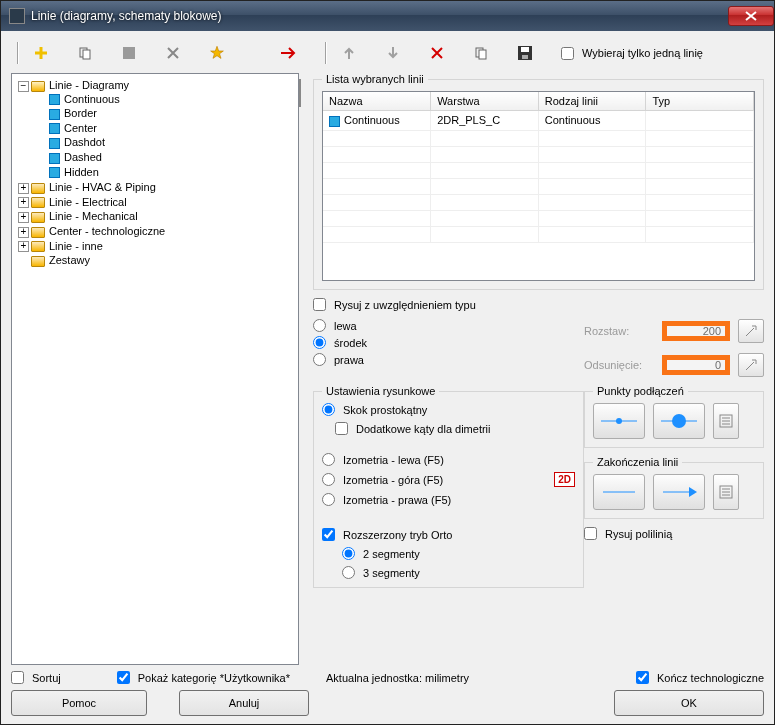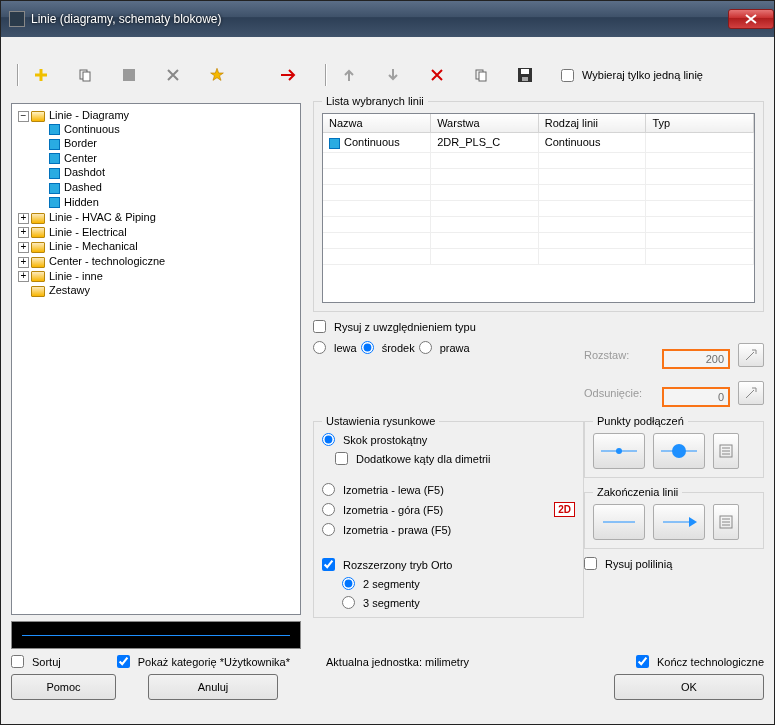--- a/index.html
+++ b/index.html
@@ -1,27 +1,27 @@
 <!DOCTYPE html>
 <html><head>
 <meta charset="utf-8">
 <style>
 * { box-sizing: border-box; font-family: Tahoma, sans-serif; font-size: 11px; }
 body { margin: 0; background: #5a6a7a; padding: 0; width: 775px; height: 725px; overflow: hidden; }
 .window { width: 775px; height: 725px; background: #f0f0f0; border: 1px solid #222; box-shadow: 0 0 10px rgba(0,0,0,0.5); display: flex; flex-direction: column; }
-.titlebar { height: 36px; background: linear-gradient(to bottom, #5b6e87, #3e5169 45%, #2d3f56 46%, #40536b); display: flex; align-items: center; padding: 0 0 0 8px; color: #fff; }
+.titlebar { height: 30px; background: linear-gradient(to bottom, #5b6e87, #3e5169 45%, #2d3f56 46%, #40536b); display: flex; align-items: center; padding: 0 0 0 8px; color: #fff; }
 .titlebar .icon { width: 16px; height: 16px; background: #2a3a4a; border: 1px solid #888; margin-right: 6px; display:inline-block; }
 .titlebar .title { flex: 1; font-size: 12px; text-shadow: 0 0 3px #000; }
 .titlebar .close { width: 46px; height: 20px; background: linear-gradient(to bottom, #e57373, #c93030 45%, #b01e1e 46%, #d24040); border: 1px solid #8a1a1a; border-radius: 3px; display:flex; align-items:center; justify-content:center; color:#fff; font-weight:bold; font-size:11px; }
-.body { flex: 1; background: #f0f0f0; padding: 24px 10px; display: flex; flex-direction: column; }
+.body { flex: 1; background: #f0f0f0; padding: 8px 10px; display: flex; flex-direction: column; }
 .toolbars { display: flex; gap: 4px; align-items: center; height: 28px; margin-bottom: 6px; }
 .sep { width: 2px; height: 22px; border-left: 1px solid #a0a0a0; border-right: 1px solid #fff; margin: 0 6px; }
 .tbtn { width: 24px; height: 24px; display: inline-flex; align-items: center; justify-content: center; border: 1px solid transparent; border-radius:2px; }
 .content { flex: 1; display: flex; gap: 12px; }
-.left { width: 290px; display: flex; flex-direction: column; margin-top: 8px; }
+.left { width: 290px; display: flex; flex-direction: row; }
 .tree { flex: 1; border: 1px solid #828790; background: #fff; padding: 4px; overflow: auto; }
 .tree ul { list-style: none; margin: 0; padding-left: 18px; }
 .tree > ul { padding-left: 2px; }
 .tree li { padding: 1px 0; white-space: nowrap; }
 .tw { display:inline-block; width:11px; height:11px; border:1px solid #919191; text-align:center; line-height:8px; font-size:10px; margin-right:2px; background:#fff; color:#000; vertical-align:middle;}
 .tw.blank{border:none;}
 .folder { display:inline-block; width:14px; height:11px; background: linear-gradient(to bottom, #fceabb, #f8b500); border:1px solid #b8860b; border-radius:1px; margin-right:4px; vertical-align:middle;}
 .folder.open { background: linear-gradient(to bottom, #fff2c2, #f8b500); }
 .sq { display:inline-block; width:11px; height:11px; background:#29abe2; border:1px solid #0071bc; margin-right:4px; vertical-align:middle;}
 .preview { height: 28px; background: #000; border: 1px solid #888; margin-top: 6px; position: relative; }
@@ -29,21 +29,21 @@
 .right { flex: 1; display: flex; flex-direction: column; gap: 8px; }
 .grid { border: 1px solid #828790; background: #fff; height: 190px; }
 .grid table { width: 100%; border-collapse: collapse; }
 .grid th { background: linear-gradient(to bottom, #fff, #f0f0f0); border-right: 1px solid #d4d4d4; border-bottom: 1px solid #d4d4d4; text-align: left; padding: 3px 6px; font-weight: normal; }
 .grid td { border-right: 1px solid #eee; border-bottom: 1px solid #eee; padding: 3px 6px; height: 16px; }
 .chk { display: inline-flex; align-items: center; gap: 4px; }
 .chk input { width: 13px; height: 13px; margin:0 4px 0 0;}
 .rad { display: inline-flex; align-items: center; gap: 4px; }
 .rad input { width: 13px; height: 13px; margin:0 4px 0 0;}
 .disabled { color: #9a9a9a; }
-.txtfield { width: 68px; height: 20px; border: 2px solid #f97316; background: #fff; padding: 0 4px; text-align:right;margin-top:8px; }
+.txtfield { width: 68px; height: 20px; border: 5px solid #f97316; background: #fff; padding: 0 4px; text-align:right; }
 .txtfield[disabled]{background:#f4f4f4;color:#6d6d6d;}
 .iconbtn { width: 26px; height: 24px; border: 1px solid #acacac; background: linear-gradient(to bottom, #fff, #e3e3e3); border-radius:2px; display:inline-flex; align-items:center; justify-content:center;}
 .bigbtn { width: 52px; height: 36px; border: 1px solid #acacac; background: linear-gradient(to bottom, #fdfdfd, #e0e0e0); border-radius:3px; display:inline-flex; align-items:center; justify-content:center;}
 .row { display:flex; align-items:center; gap:8px; }
 .footer { display: flex; align-items: center; gap: 8px; padding: 6px 0 0; }
 .btn { height: 26px; border: 1px solid #707070; background: linear-gradient(to bottom, #f2f2f2, #e3e3e3); border-radius:3px; display:inline-flex; align-items:center; justify-content:center; padding: 0 10px;}
 .badge2d { border:1px solid #c00; color:#c00; font-weight:bold; padding:1px 3px; font-size:10px; background:#fff;}
 fieldset{border:1px solid #d5d5d5; padding:6px 8px 8px; margin:0;}
 legend{padding:0 4px;}
 svg { display:block; }
@@ -231,21 +231,21 @@
               </table>
           </div>
         </fieldset>
 
         <label class="chk">
             <input type="checkbox" style="">
             <span>Rysuj z uwzględnieniem typu</span>
           </label>
 
         <div class="row" style="align-items:flex-start;">
-          <div style="display:flex;flex-direction:row;gap:4px;">
+          <div style="display:flex;flex-direction:column;gap:4px;">
             <label class="rad">
                 <input type="radio" name="al" style="">
                 <span>lewa</span>
               </label>
             <label class="rad">
                 <input type="radio" name="al" checked="" style="">
                 <span>środek</span>
               </label>
             <label class="rad">
                 <input type="radio" name="al" style="">
@@ -386,21 +386,21 @@
         </label>
       <div style="width:20px"></div>
       <span>Aktualna jednostka: milimetry</span>
       <div style="flex:1"></div>
       <label class="chk">
           <input type="checkbox" checked="" style="">
           <span>Kończ technologiczne</span>
         </label>
     </div>
     <div class="footer">
-      <div class="btn" style="width:105px">
+      <div class="btn" style="width:136px">
           <span>Pomoc</span>
         </div>
       <div style="width:16px"></div>
       <div class="btn" style="width:130px">
           <span>Anuluj</span>
         </div>
       <div style="flex:1"></div>
       <div class="btn" style="width:150px">
           <span>OK</span>
         </div>

